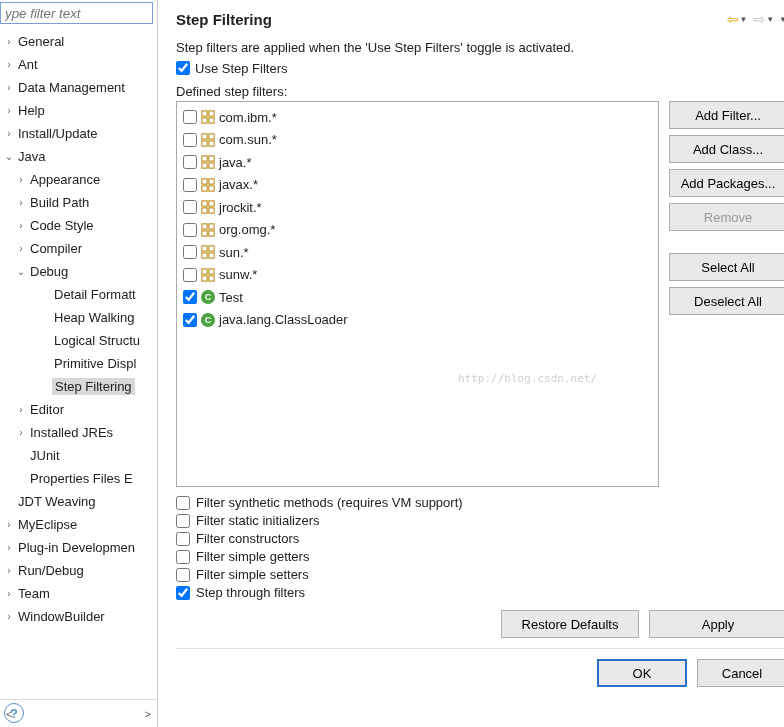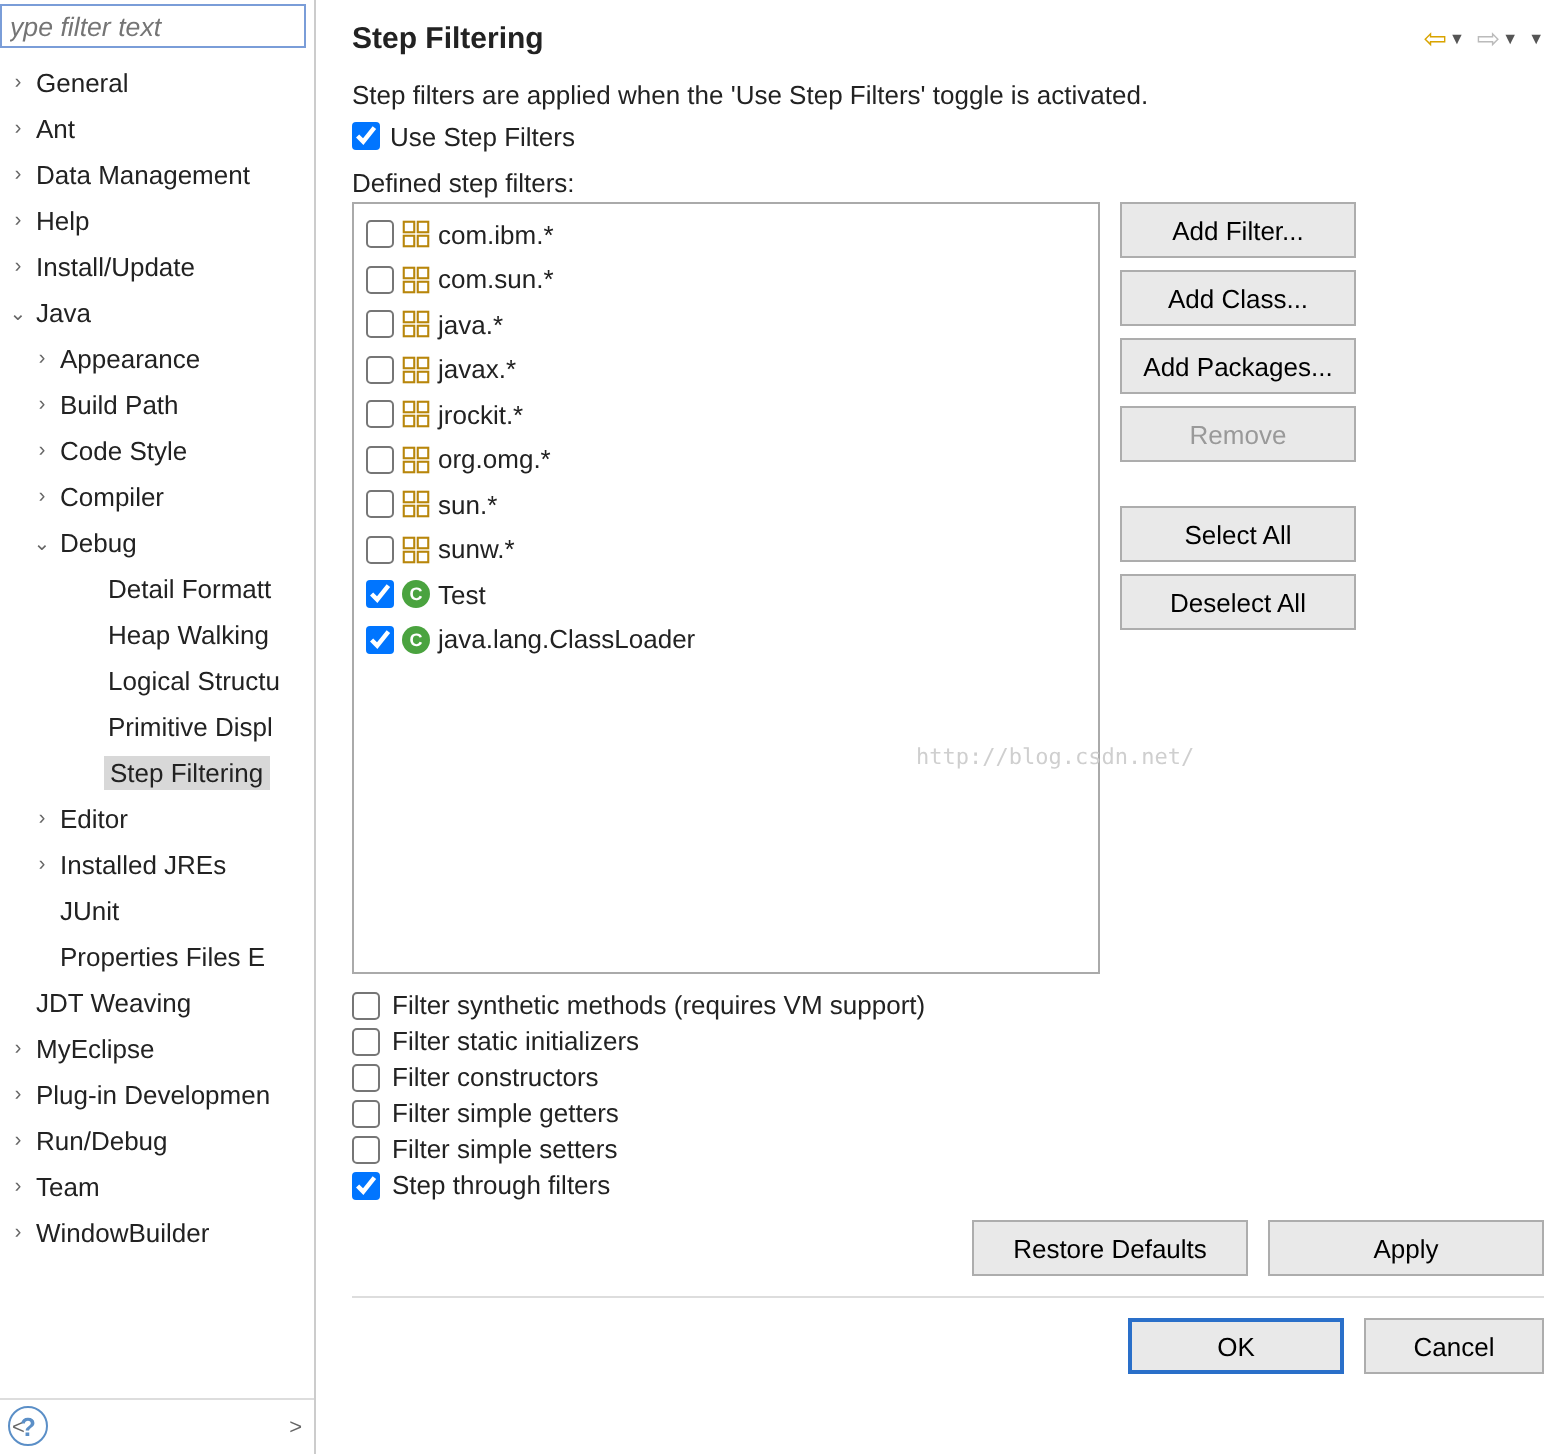--- a/index.html
+++ b/index.html
@@ -22,35 +22,35 @@
 .title { font-size: 15px; font-weight: 600; }
 .nav-arrows { display: flex; gap: 2px; align-items: center; }
 .nav-btn { display: inline-flex; align-items: center; padding: 0 2px; }
 .arrow-left { color: #d9a400; font-size: 14px; }
 .arrow-right { color: #bbb; font-size: 14px; }
 .drop { color: #555; font-size: 8px; padding-left: 1px; }
 .desc { margin-top: 8px; }
 .use-row { margin-top: 6px; display: flex; align-items: flex-start; gap: 5px; }
 .defined-lbl { margin-top: 8px; }
 .filters-row { display: flex; gap: 10px; margin-top: 2px; align-items: flex-start; }
-.filters-list { border: 1px solid #aaa; width: 374px; height: 386px; padding: 4px 6px; overflow: hidden; }
+.filters-list { border: 1px solid #aaa; width: 483px; height: 386px; padding: 4px 6px; overflow: hidden; }
 .filter-item { display: flex; align-items: center; height: 22.5px; gap: 4px; }
 .ico-pkg { width: 14px; height: 14px; display: inline-flex; align-items: center; justify-content: center; }
 .ico-pkg svg { width: 14px; height: 14px; }
 .ico-class { width: 14px; height: 14px; border-radius: 50%; background: #4aa33f; color: #fff; font-size: 9px; font-weight: bold; display: inline-flex; align-items: center; justify-content: center; }
 .btn-col { display: flex; flex-direction: column; gap: 6px; width: 118px; }
 .btn-col .gap { height: 10px; }
 .btn { border: 1px solid #adadad; background: #e9e9e9; height: 28px; font-size: 13px; font-family: inherit; cursor: pointer; padding: 0 6px; }
 .btn:disabled { color: #999; }
 .options { margin-top: 8px; display: flex; flex-direction: column; gap: 3px; }
 .opt-row { display: flex; align-items: center; gap: 6px; }
 .bottom-row1 { display: flex; justify-content: flex-end; gap: 10px; margin-top: 10px; }
 .bottom-row2 { display: flex; justify-content: flex-end; gap: 10px; margin-top: 10px; border-top: 1px solid #ddd; padding-top: 10px; }
 .btn-wide { width: 138px; }
-.btn-ok { width: 108px; border: 2px solid #2a6fc9; background: #e9e9e9; }
+.btn-ok { width: 90px; border: 2px solid #2a6fc9; background: #e9e9e9; }
 .btn-cancel { width: 90px; }
 input[type=checkbox] { width: 14px; height: 14px; margin: 0; }
 .watermark { position: absolute; left: 300px; top: 372px; color: #cfcfcf; font-size: 11px; font-family: monospace; }
 </style>
 </head>
 <body>
 
 <div class="root">
   <div class="sidebar">
     <input class="filter-box" placeholder="ype filter text" style="">

